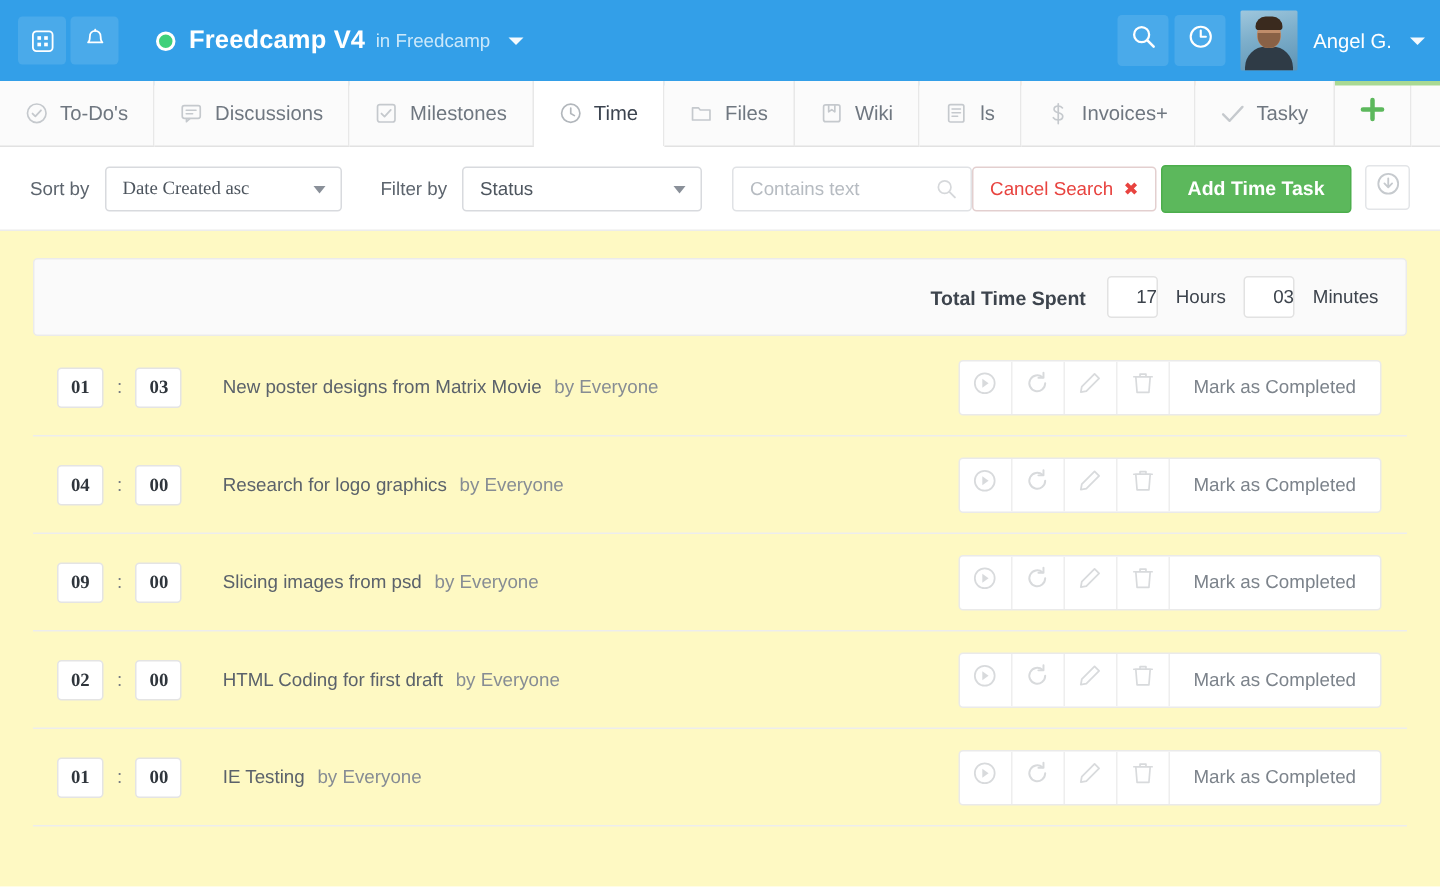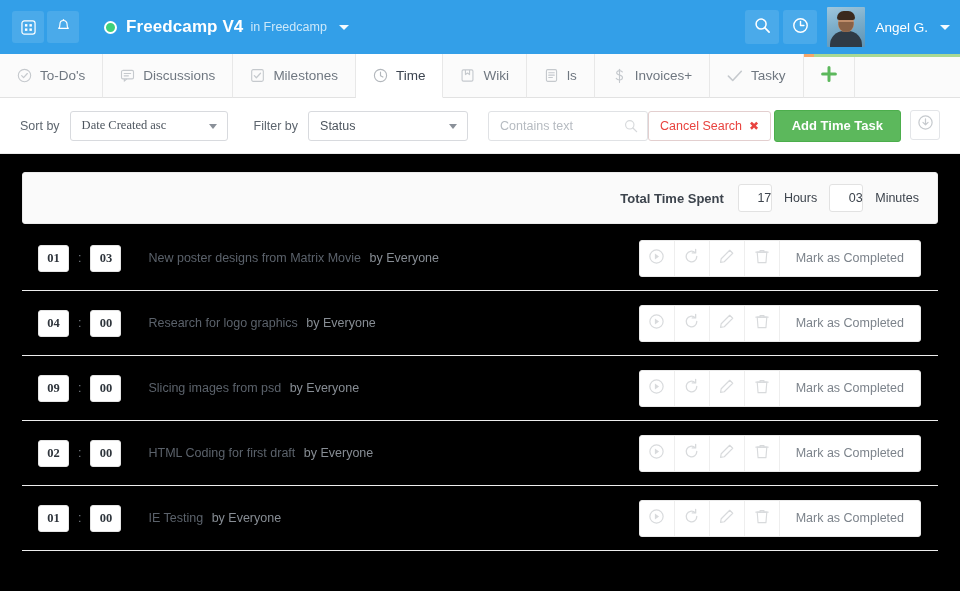--- a/index.html
+++ b/index.html
@@ -2,21 +2,21 @@
 <html><head>
 <meta charset="utf-8">
 <style>
   * { box-sizing: border-box; margin: 0; padding: 0; }
   html, body {
     width: 960px; height: 591px;
     background: #ffffff;
     font-family: "Liberation Sans", sans-serif;
     -webkit-font-smoothing: antialiased;
   }
-  .page { position: relative; width: 960px; height: 591px; overflow: hidden; background:#000000; }
+  .page { position: relative; width: 960px; height: 591px; overflow: hidden; background:#fef9c3; }
 
   
   .topbar {
     height: 54px; background: #339fe8;
     display: flex; align-items: center;
     position: relative;
   }
   .tb-left { display:flex; align-items:center; padding-left:12px; height:100%; }
   .icon-btn {
     width: 32px; height: 32px; background: #4aaaea;
@@ -272,20 +272,28 @@
     <div class="tab active">
       <span class="ticon">
         <svg width="15" height="15" viewBox="0 0 16 16">
             <circle cx="8" cy="8" r="6.5" fill="none" stroke="#8a9199" stroke-width="1.2"></circle>
             <path d="M8 4.4V8.2l2.6 1.5" fill="none" stroke="#8a9199" stroke-width="1.2" stroke-linecap="round" stroke-linejoin="round"></path>
           </svg>
       </span>
       <span>Time</span>
     </div>
 
+    <div class="tab">
+      <span class="ticon">
+        <svg width="15" height="15" viewBox="0 0 16 16">
+            <path d="M1.8 4.2h4.3l1.2 1.5h6.9v7.1H1.8z" fill="none" stroke="#9aa1a9" stroke-width="1.2" stroke-linejoin="round"></path>
+          </svg>
+      </span>
+      <span>Files</span>
+    </div>
 
     <div class="tab">
       <span class="ticon">
         <svg width="15" height="15" viewBox="0 0 16 16">
             <rect x="2.2" y="2" width="11.6" height="12" rx="1.4" fill="none" stroke="#9aa1a9" stroke-width="1.2"></rect>
             <path d="M5.8 2v5l2.2-1.6L10.2 7V2" fill="none" stroke="#9aa1a9" stroke-width="1.2" stroke-linejoin="round"></path>
           </svg>
       </span>
       <span>Wiki</span>
     </div>

